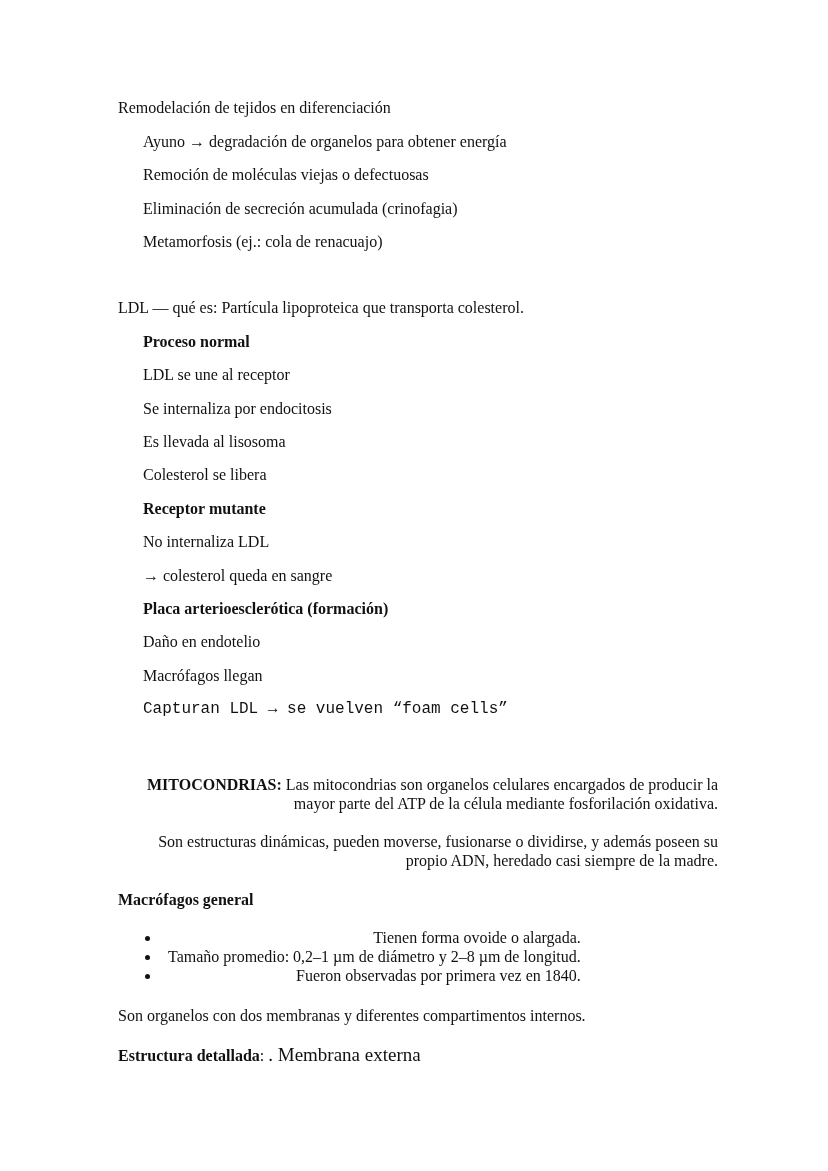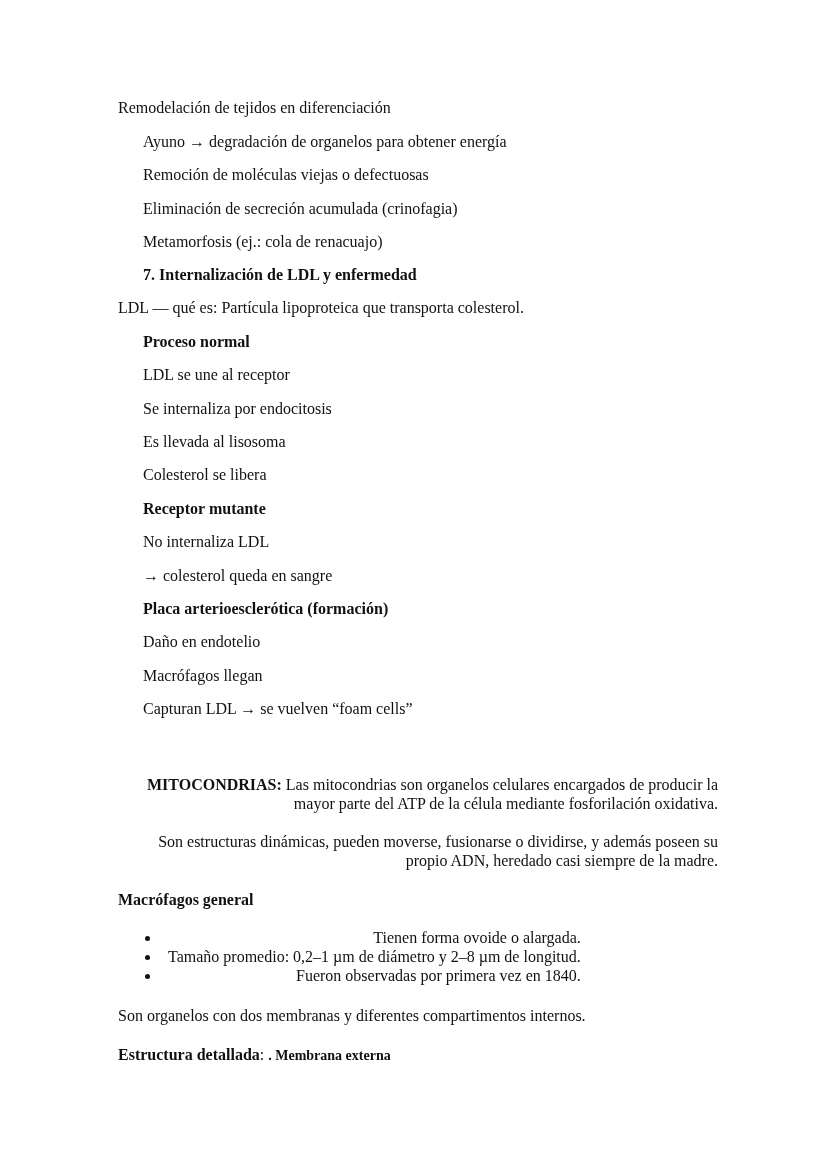--- a/index.html
+++ b/index.html
@@ -56,52 +56,51 @@
     .bullets li .dot {
       position: absolute;
       left: 27px;
       top: 8px;
       width: 5px;
       height: 5px;
       border-radius: 50%;
       background: #111;
     }
     .big {
-      font-size: 14px;
-      font-weight: bold;
+      font-size: 19px;
+      font-weight: normal;
     }
   </style>
 </head>
 <body>
 
 <div class="page">
 
   <div class="line l0" style="top:98px;">Remodelación de tejidos en diferenciación</div>
   <div class="line l1" style="top:132px;">Ayuno → degradación de organelos para obtener energía</div>
   <div class="line l1" style="top:165px;">Remoción de moléculas viejas o defectuosas</div>
   <div class="line l1" style="top:199px;">Eliminación de secreción acumulada (crinofagia)</div>
   <div class="line l1" style="top:232px;">Metamorfosis (ej.: cola de renacuajo)</div>
 
-  <div class="line l1 b" style="top:265px;">7. Internalización de LDL y enfermedad</div>
   <div class="line l0" style="top:298px;">LDL — qué es: Partícula lipoproteica que transporta colesterol.</div>
 
   <div class="line l1 b" style="top:332px;">Proceso normal</div>
   <div class="line l1" style="top:365px;">LDL se une al receptor</div>
   <div class="line l1" style="top:399px;">Se internaliza por endocitosis</div>
   <div class="line l1" style="top:432px;">Es llevada al lisosoma</div>
   <div class="line l1" style="top:465px;">Colesterol se libera</div>
 
   <div class="line l1 b" style="top:499px;">Receptor mutante</div>
   <div class="line l1" style="top:532px;">No internaliza LDL</div>
   <div class="line l1" style="top:566px;">→ colesterol queda en sangre</div>
 
   <div class="line l1 b" style="top:599px;">Placa arterioesclerótica (formación)</div>
   <div class="line l1" style="top:632px;">Daño en endotelio</div>
   <div class="line l1" style="top:666px;">Macrófagos llegan</div>
-  <div class="line l1" style="top:699px;">Capturan LDL → se vuelven “foam cells”</div>
+  <div class="line l1" style="top:699px;font-family:Liberation Mono, monospace;">Capturan LDL → se vuelven “foam cells”</div>
 
   <p class="para" style="top:776px;"><span class="b">MITOCONDRIAS:</span><span> Las mitocondrias son organelos celulares encargados de producir la mayor parte del ATP de la célula mediante fosforilación oxidativa.</span></p>
 
   <p class="para" style="top:833px;">Son estructuras dinámicas, pueden moverse, fusionarse o dividirse, y además poseen su propio ADN, heredado casi siempre de la madre.</p>
 
   <div class="line l0 b" style="top:890px;">Macrófagos general</div>
 
   <ul class="bullets">
     <li><span class="dot"></span><span>Tienen forma ovoide o alargada.</span></li>
     <li><span class="dot"></span><span>Tamaño promedio: 0,2–1 µm de diámetro y 2–8 µm de longitud.</span></li>

